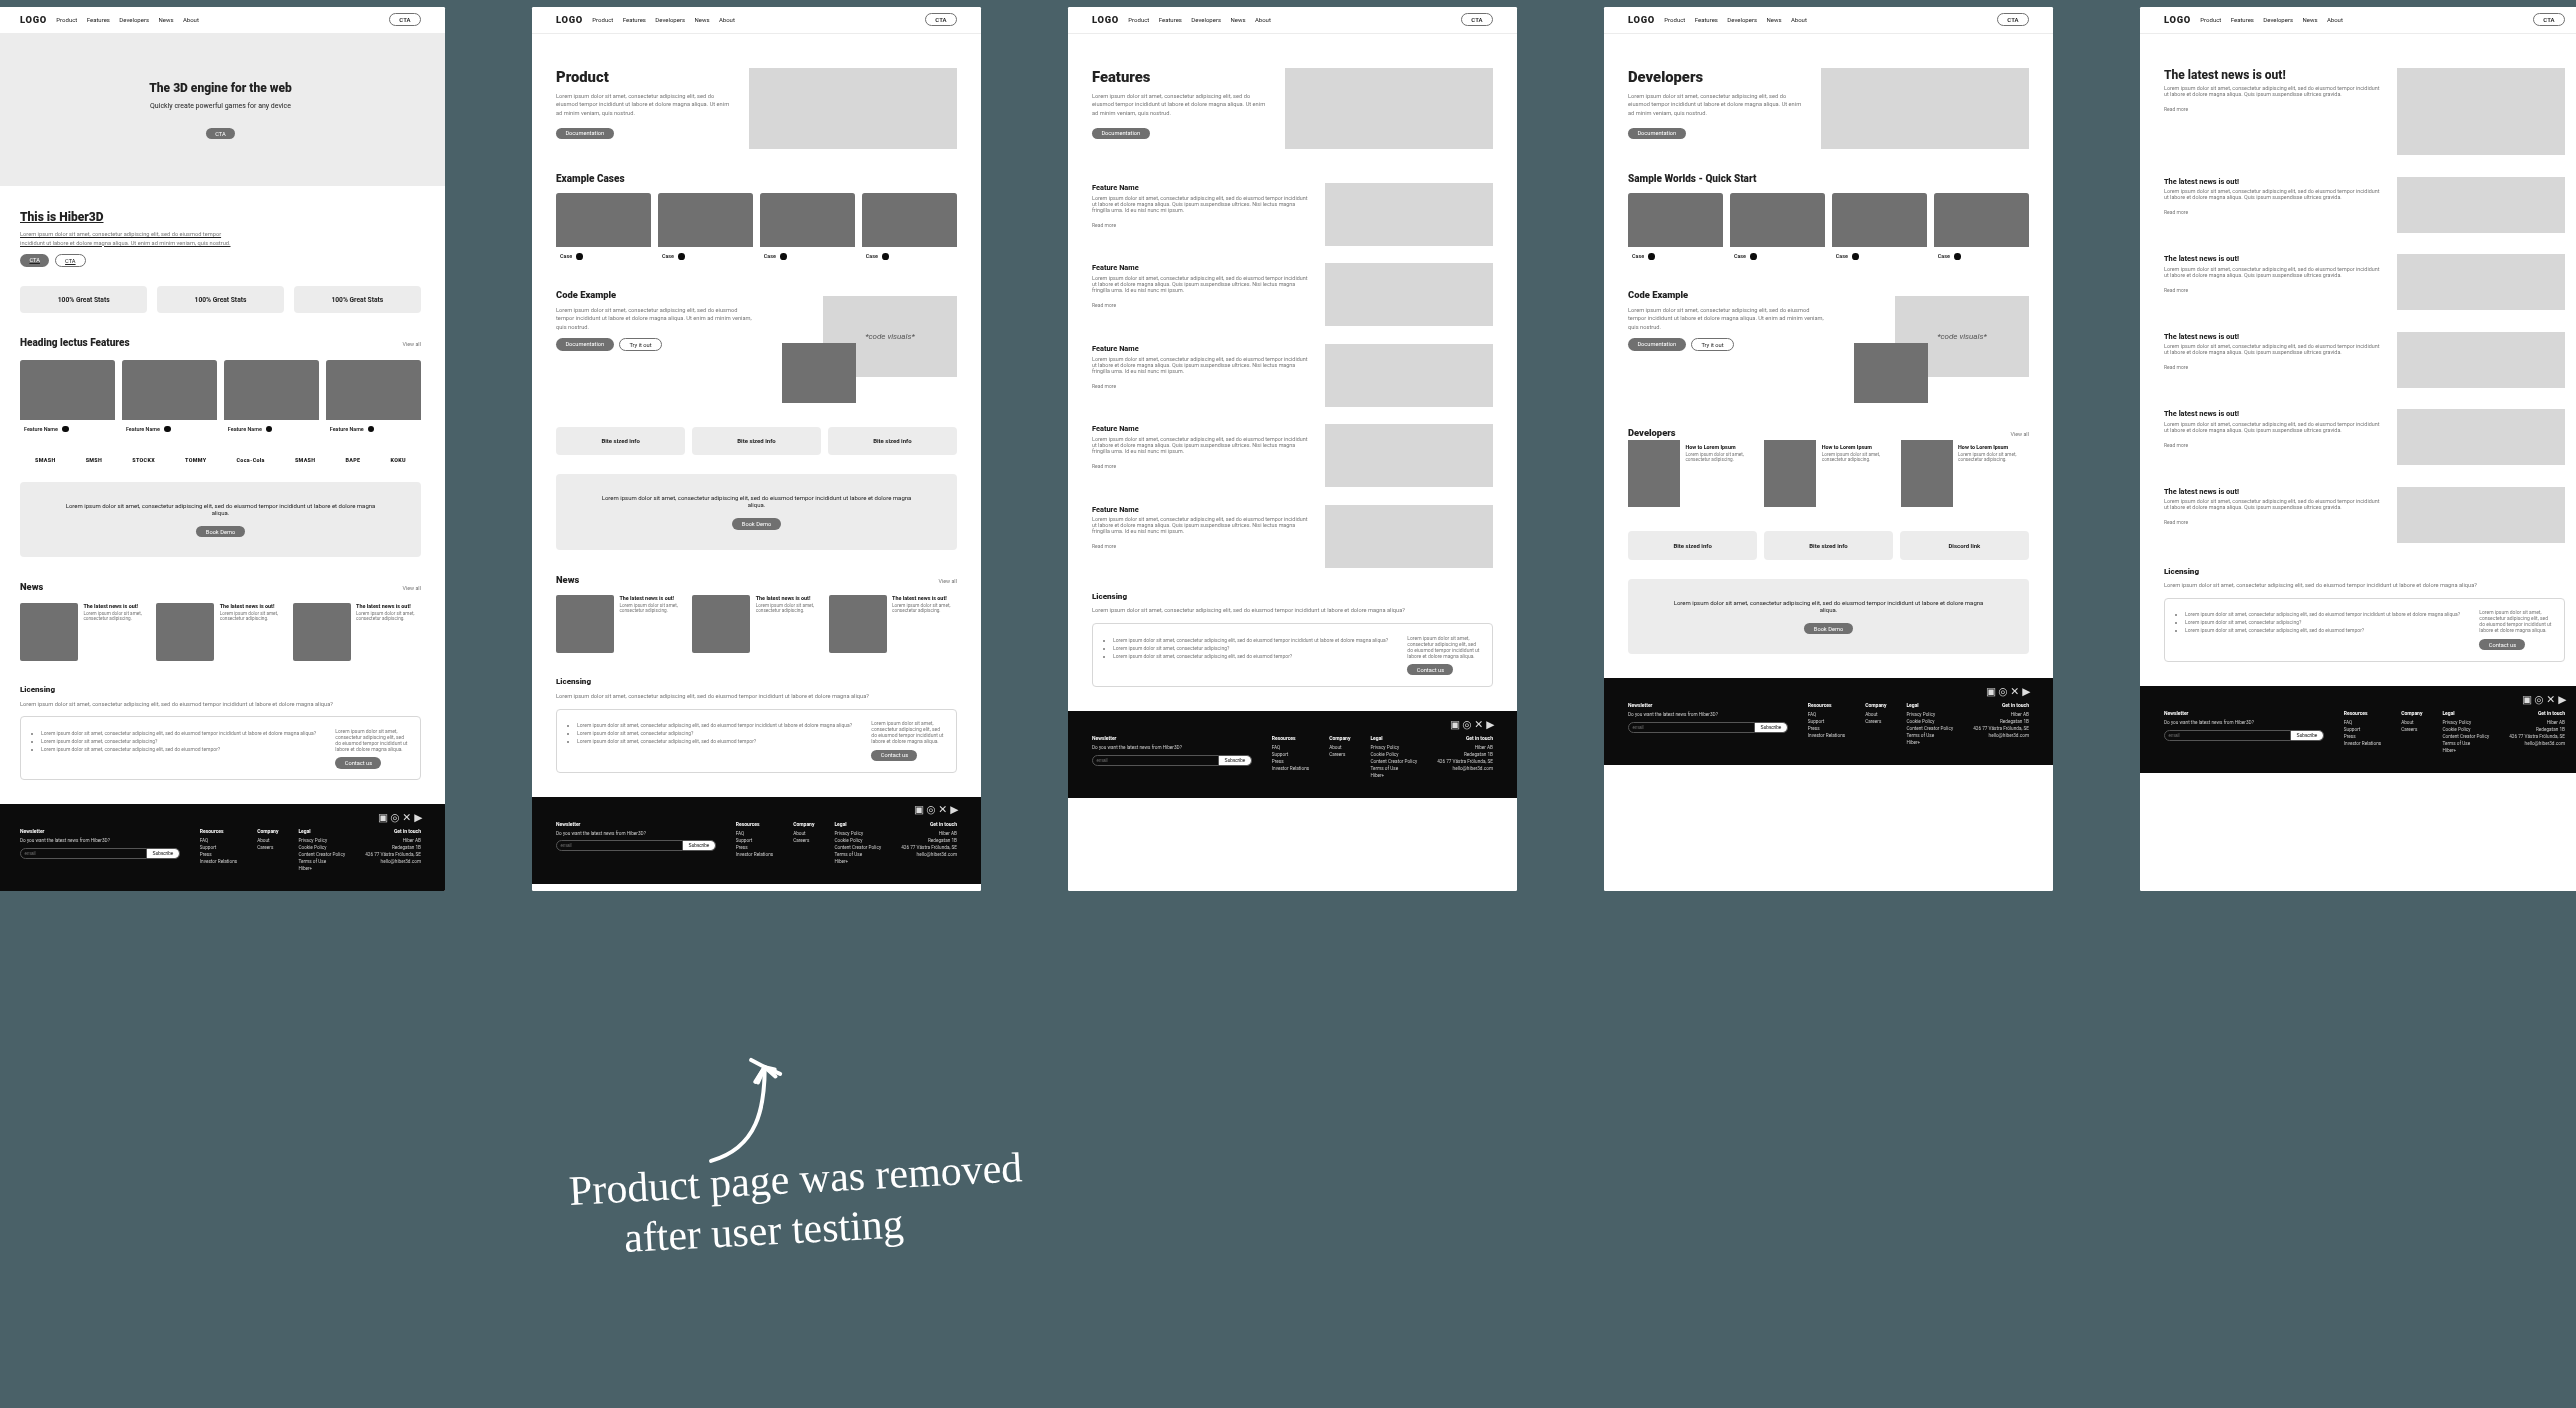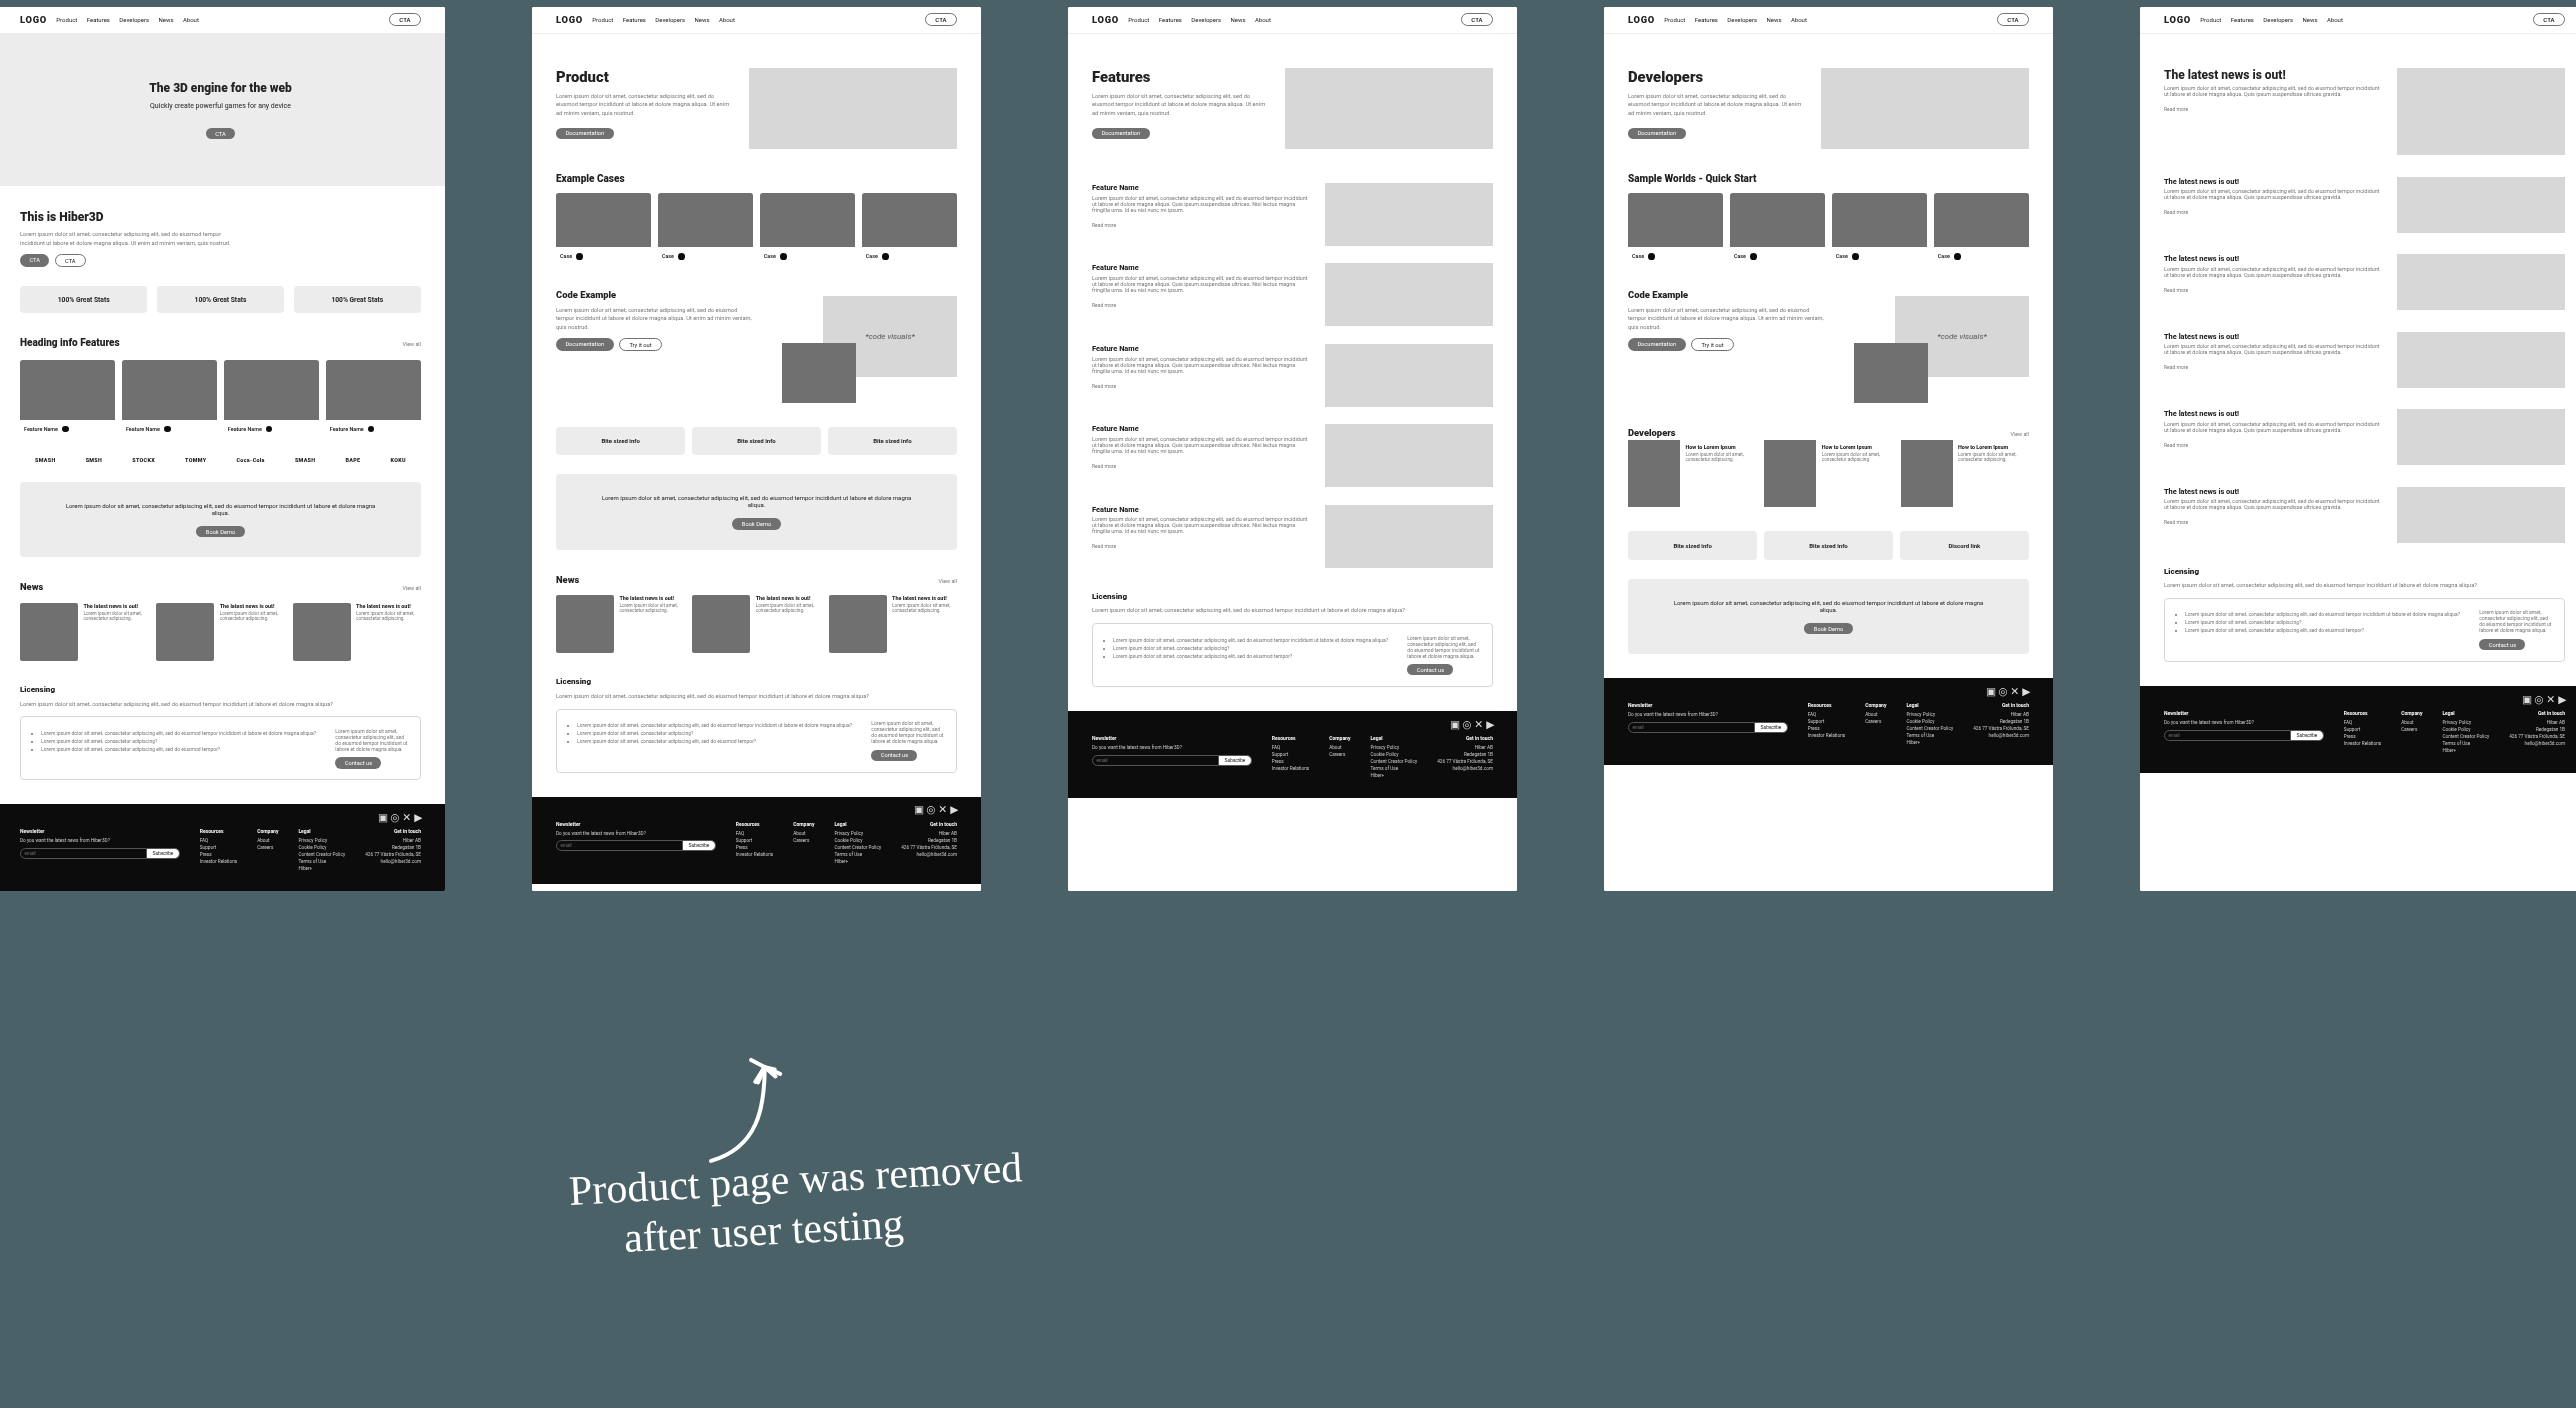--- a/index.html
+++ b/index.html
@@ -122,21 +122,21 @@
   .fgrid{ display:flex; gap:20px; padding:4px 24px; font-size:4.7px;}
   .fcol{ display:flex; flex-direction:column; gap:2px;}
   .fcol.news{flex:1.5;}
   .fcol h5{margin:0 0 2px 0; font-size:5px; font-weight:700; color:#fff;}
   .fcol span, .fcol a{color:#ccc; text-decoration:none;}
   .subrow{display:flex; margin-top:2.7px;}
   .subrow input{flex:1; font-size:4.7px; padding:2px 3.4px; border:0.7px solid #555; border-radius:6.7px 0 0 6.7px; background:transparent; color:#fff;}
   .subrow button{font-size:4.7px; padding:2px 5.4px; border:0.7px solid #555; border-left:none; border-radius:0 6.7px 6.7px 0; background:#fff; color:#000;}
   .accent{color:var(--accent);}
   
-  .hiber-split{display:flex; gap:17px;}
+  .hiber-split{display:flex; gap:17px;text-decoration:underline;}
   .hiber-split .txt{flex:1;}
   .hiber-vis{flex:0 0 208px; position:relative; height:121px;}
   .hiber-vis .v1{position:absolute; right:0; top:20px; width:134px; height:67px; background:var(--grey2); display:flex; align-items:center; justify-content:center; font-style:italic; color:#555; font-size:8px;}
   .hiber-vis .v2{position:absolute; left:13.4px; top:0; width:54px; height:40px; background:var(--grey1);}
   .hiber-vis .v3{position:absolute; left:27px; bottom:0; width:67px; height:40px; background:var(--grey1);}
   
   .annotation{
     position:absolute;
     left: 557px;
     top: 1047px;
@@ -193,21 +193,21 @@
         </section>
 
         <div class="statrow">
           <div class="stat">100% Great Stats</div>
           <div class="stat">100% Great Stats</div>
           <div class="stat">100% Great Stats</div>
         </div>
 
         <section>
           <div class="section-head">
-            <h2 class="section-title" style="font-size:10px;">Heading info Features</h2>
+            <h2 class="section-title" style="font-size:10px;">Heading lectus Features</h2>
             <span class="filler"></span>
             <span class="view-all">View all</span>
           </div>
           <div class="cards4">
             <div class="card">
                 <div class="thumb"></div>
                 <div class="cap">
                   <span>Feature Name</span>
                   <span class="dot"></span>
                 </div>

